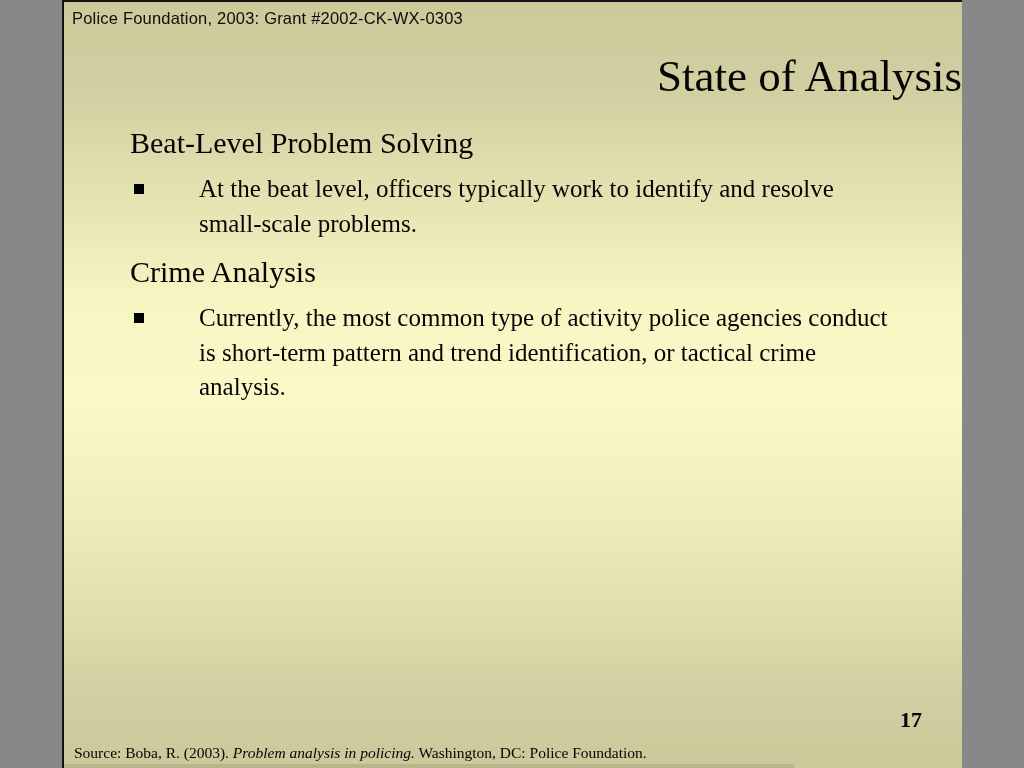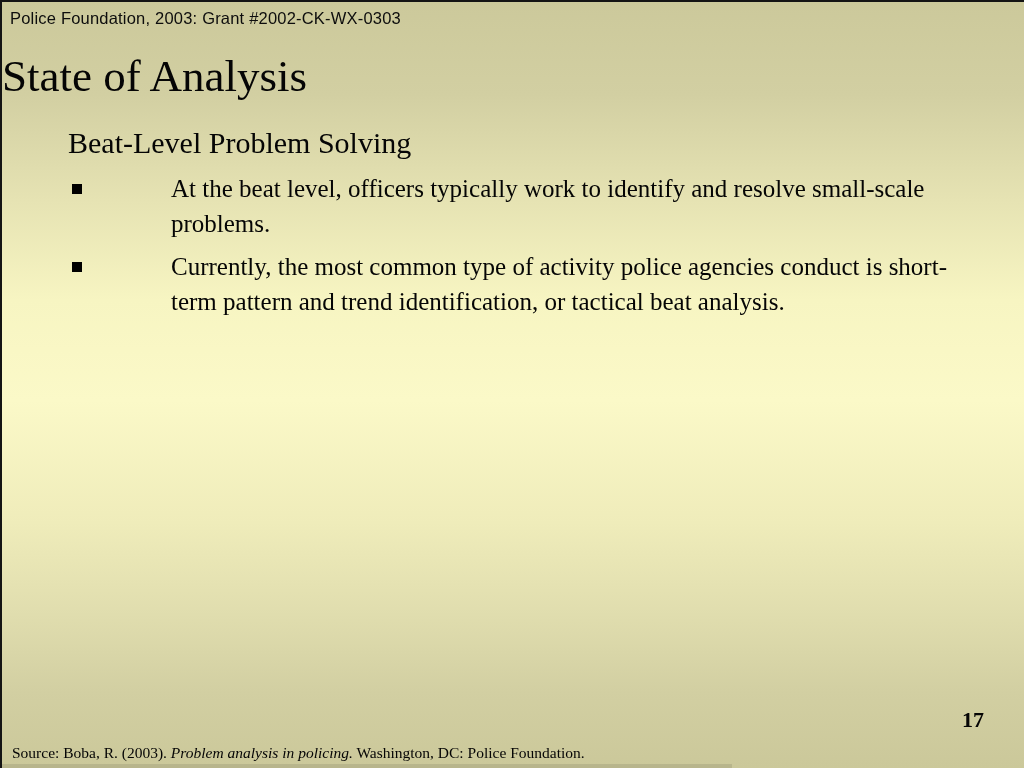--- a/index.html
+++ b/index.html
@@ -2,21 +2,21 @@
 <html><head>
 <meta charset="utf-8">
 <style>
   html, body {
     margin: 0;
     padding: 0;
     background: #888;
   }
   .slide {
     position: relative;
-    width: 1024px;
+    width: 900px;
     height: 768px;
     margin: 0 auto;
     overflow: hidden;
     box-sizing: border-box;
     border-top: 2px solid #141414;
     border-left: 2px solid #141414;
     background: linear-gradient(180deg,
       #ccc99b 0%,
       #d2cfa2 12%,
       #e6e3b3 26%,
@@ -34,42 +34,41 @@
     top: 7px;
     left: 8px;
     font-family: "Liberation Sans", sans-serif;
     font-size: 16.5px;
     letter-spacing: 0.2px;
     color: #0d0d0d;
   }
   .title {
     margin: 0;
     padding-top: 44px;
-    text-align: left;
+    text-align: right;
     font-size: 45px;
     font-weight: 400;
     line-height: 60px;
     color: #050505;
   }
   .content {
     margin-top: 20px;
     padding-left: 66px;
     padding-right: 68px;
   }
   .section-heading {
     margin: 14px 0 12px 0;
     font-size: 30px;
     font-weight: 400;
     color: #050505;
   }
   .bullet {
     display: flex;
     align-items: flex-start;
     margin: 0 0 9px 4px;
-    gap: 34px;
   }
   .bullet .sq {
     flex: none;
     width: 10px;
     height: 10px;
     margin-top: 12px;
     margin-right: 55px;
     background: #000;
   }
   .bullet .btext {
@@ -119,24 +118,25 @@
   <div class="content">
 
     <h2 class="section-heading">Beat-Level Problem Solving</h2>
 
     <div class="bullet">
       <span class="sq"></span>
       <span class="btext">At the beat level, officers typically work to identify and resolve small-scale problems.</span>
     </div>
 
 
+    <h2 class="section-heading">Crime Analysis</h2>
 
     <div class="bullet">
       <span class="sq"></span>
-      <span class="btext">Currently, the most common type of activity police agencies conduct is short-term pattern and trend identification, or tactical beat analysis.</span>
+      <span class="btext">Currently, the most common type of activity police agencies conduct is short-term pattern and trend identification, or tactical crime analysis.</span>
     </div>
 
 
   </div>
 
   <div class="page-number">17</div>
 
   <div class="source">
     <span>Source: Boba, R. (2003). </span><span class="it">Problem analysis in policing.</span><span> Washington, DC: Police Foundation.</span>
   </div>

